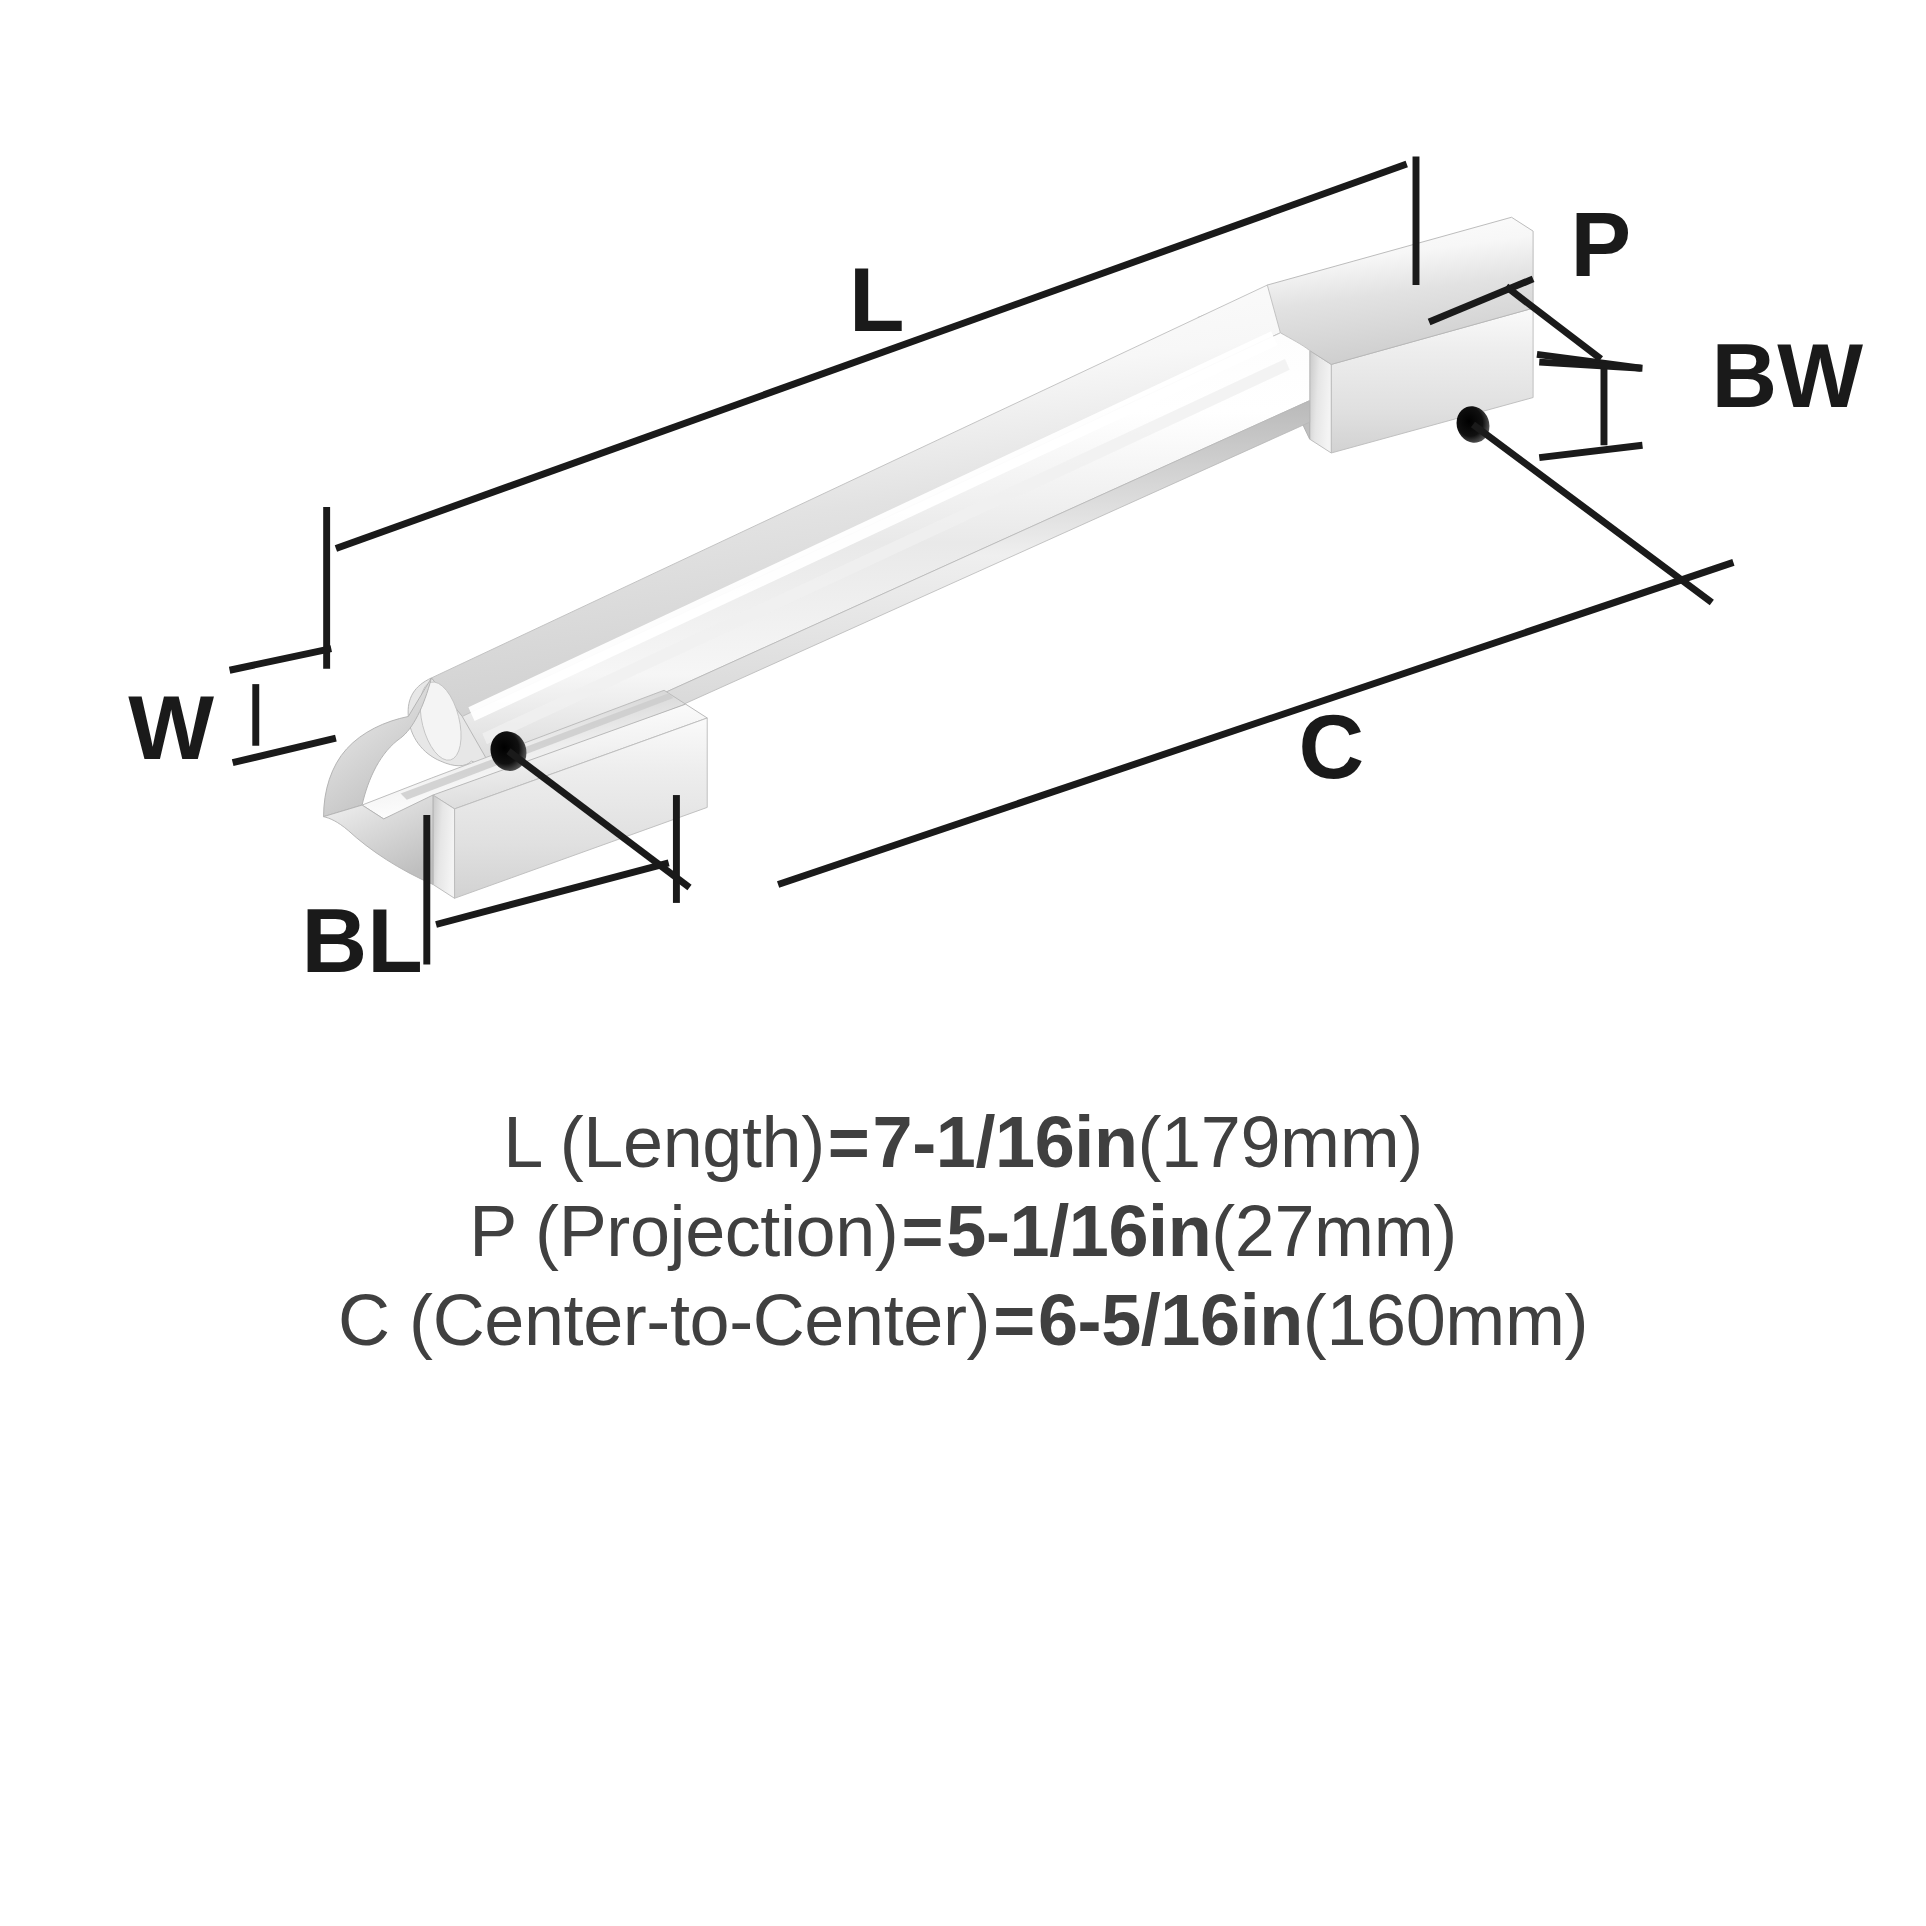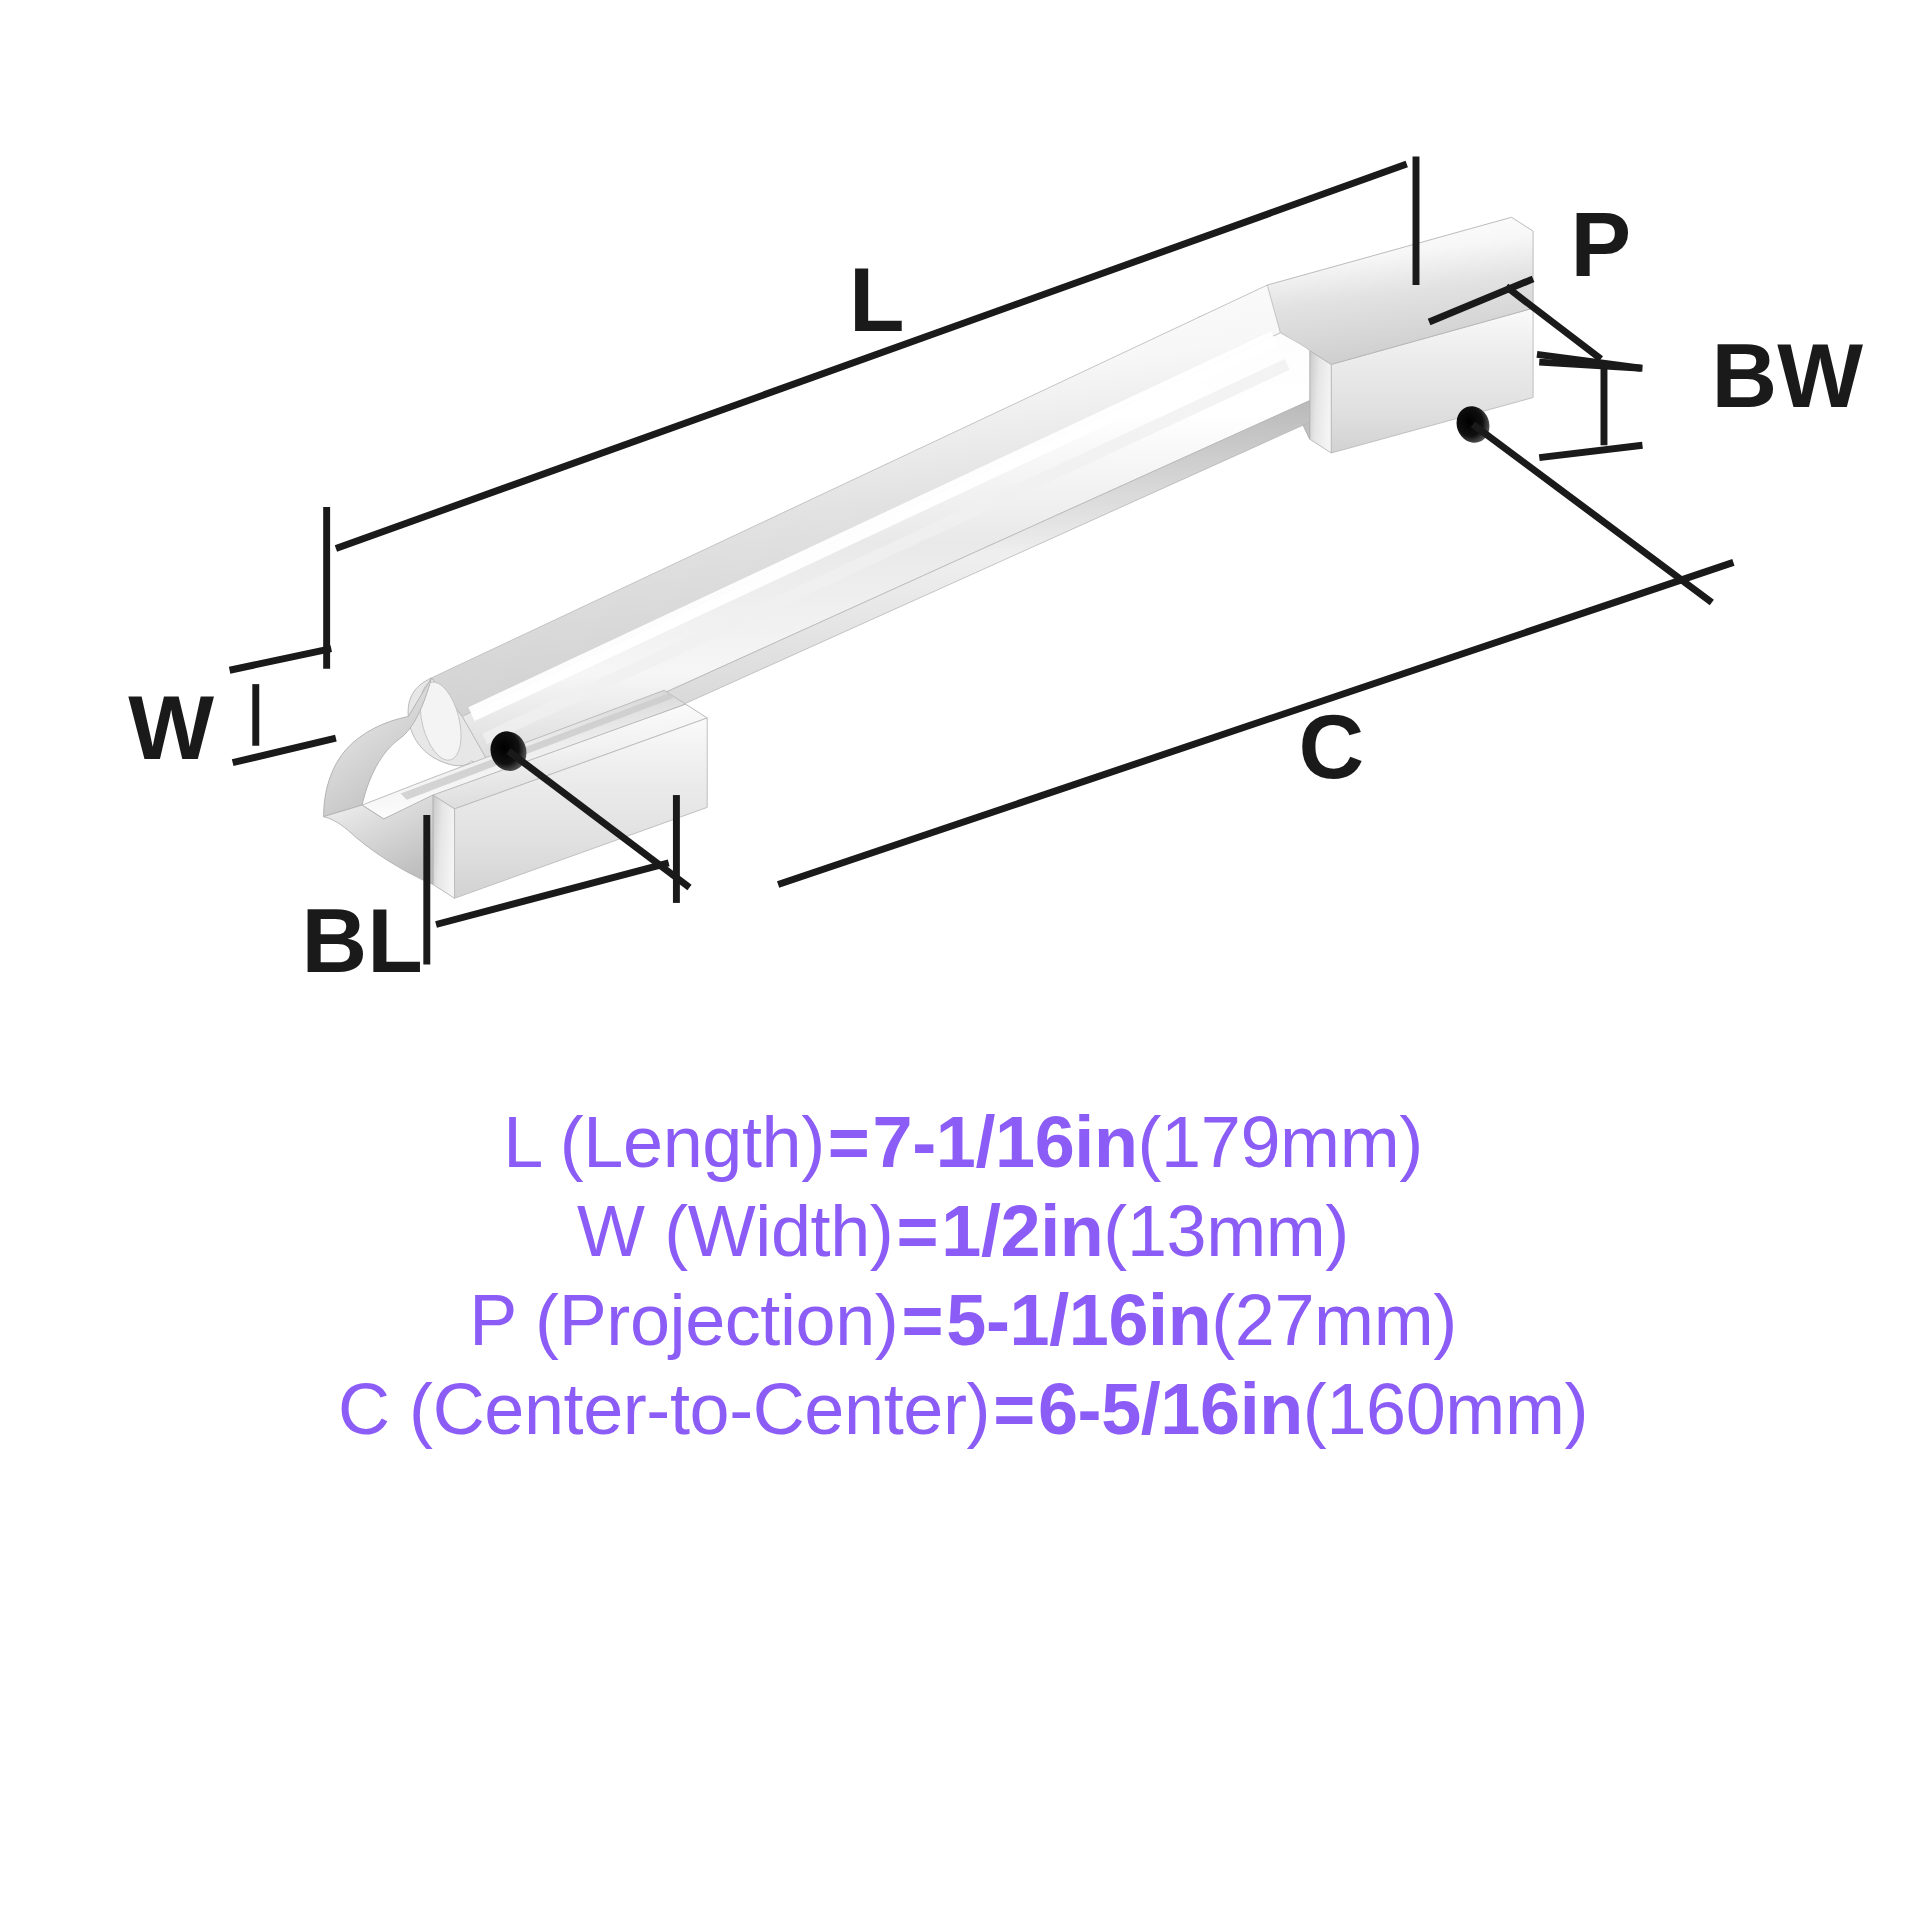--- a/index.html
+++ b/index.html
@@ -25,21 +25,21 @@
   .spec-list {
     position: absolute;
     left: 0;
     top: 1098px;
     width: 1926px;
     text-align: center;
   }
   .spec-row {
     font-size: 72px;
     line-height: 89px;
-    color: #8b5cf6;
+    color: #404040;
     white-space: nowrap;
     letter-spacing: -0.4px;
   }
   .spec-label {
     font-weight: 400;
   }
   .spec-eq {
     font-weight: 700;
     padding: 0 3.1px;
   }
@@ -248,23 +248,20 @@
       <text x="470" y="1262" font-size="118" text-anchor="middle">BL</text>
     </g>
   </svg>
 
   <div class="spec-list">
 
     <div class="spec-row">
       <span class="spec-label">L (Length)</span><span class="spec-eq">=</span><span class="spec-value">7-1/16in</span><span class="spec-metric">(179mm)</span>
     </div>
 
-    <div class="spec-row">
-      <span class="spec-label">W (Width)</span><span class="spec-eq">=</span><span class="spec-value">1/2in</span><span class="spec-metric">(13mm)</span>
-    </div>
 
     <div class="spec-row">
       <span class="spec-label">P (Projection)</span><span class="spec-eq">=</span><span class="spec-value">5-1/16in</span><span class="spec-metric">(27mm)</span>
     </div>
 
     <div class="spec-row">
       <span class="spec-label">C (Center-to-Center)</span><span class="spec-eq">=</span><span class="spec-value">6-5/16in</span><span class="spec-metric">(160mm)</span>
     </div>
 
 

